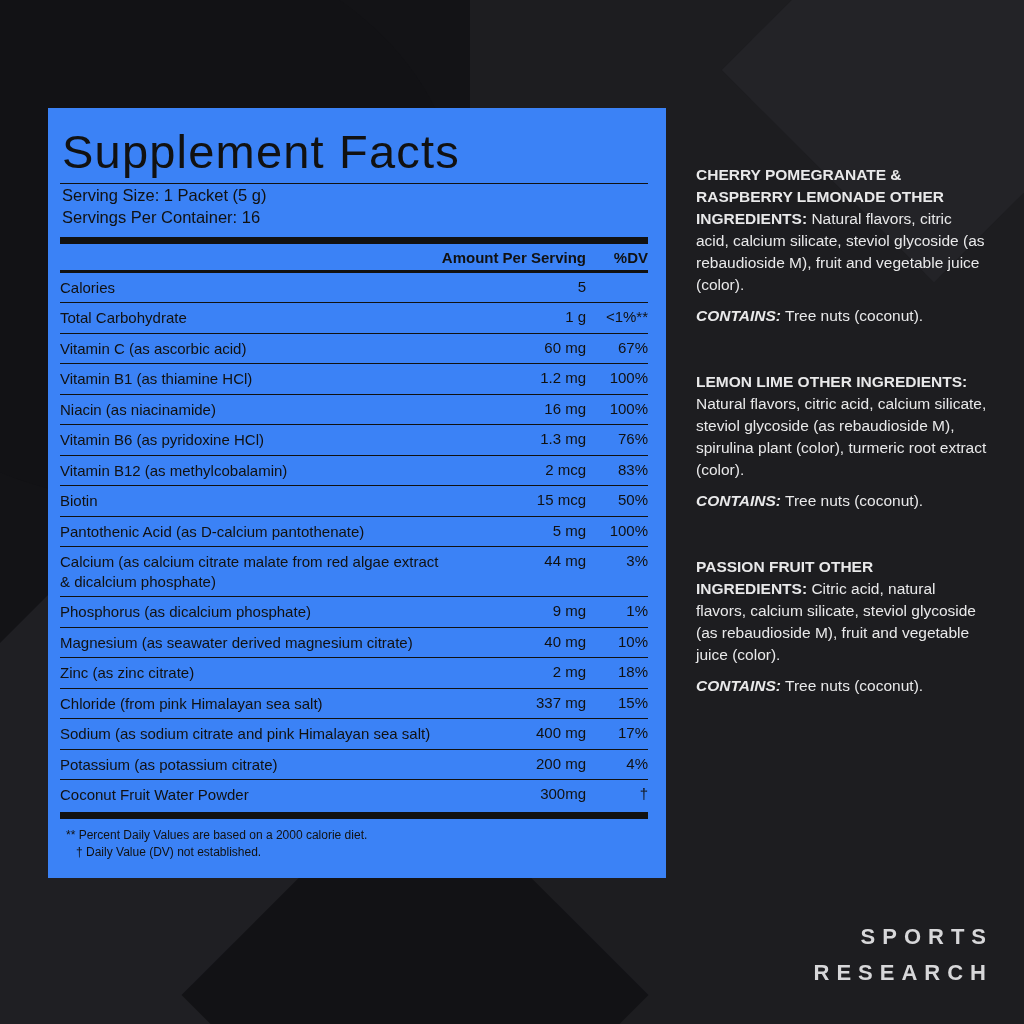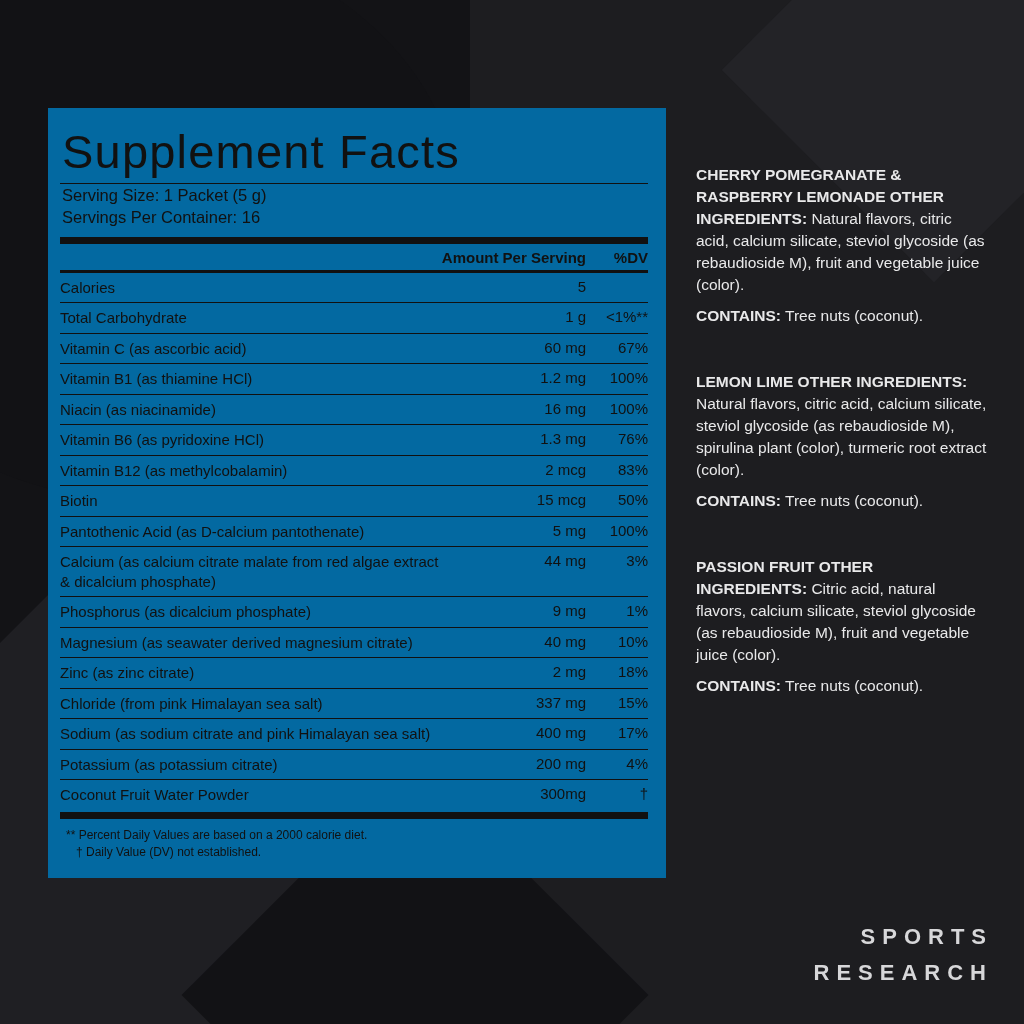--- a/index.html
+++ b/index.html
@@ -50,21 +50,21 @@
     width: 300px; height: 300px;
     background: #232327;
     transform: rotate(45deg);
   }
 
   
   .facts-panel {
     position: absolute;
     left: 48px; top: 108px;
     width: 618px;
-    background: #0369a1;
+    background: #3b82f6;
     color: #111;
     padding: 14px 18px 14px 12px;
   }
   .facts-title {
     font-size: 47px;
     font-weight: 400;
     letter-spacing: 1.2px;
     line-height: 1.0;
     padding: 6px 0 8px 2px;
   }
@@ -116,21 +116,21 @@
   .ing-body {
     font-size: 15.5px;
     line-height: 1.42;
   }
   .ing-head { font-weight: bold; }
   .contains {
     font-size: 15.5px;
     line-height: 1.42;
     margin-top: 9px;
   }
-  .contains b { font-weight: bold; }
+  .contains b { font-weight: bold; font-style: italic; }
 
   
   .brand {
     position: absolute;
     right: 31px; bottom: 38px;
     text-align: right;
     color: #d7d7d9;
     font-weight: bold;
   }
   .brand .l1 { font-size: 22px; letter-spacing: 7px; }

